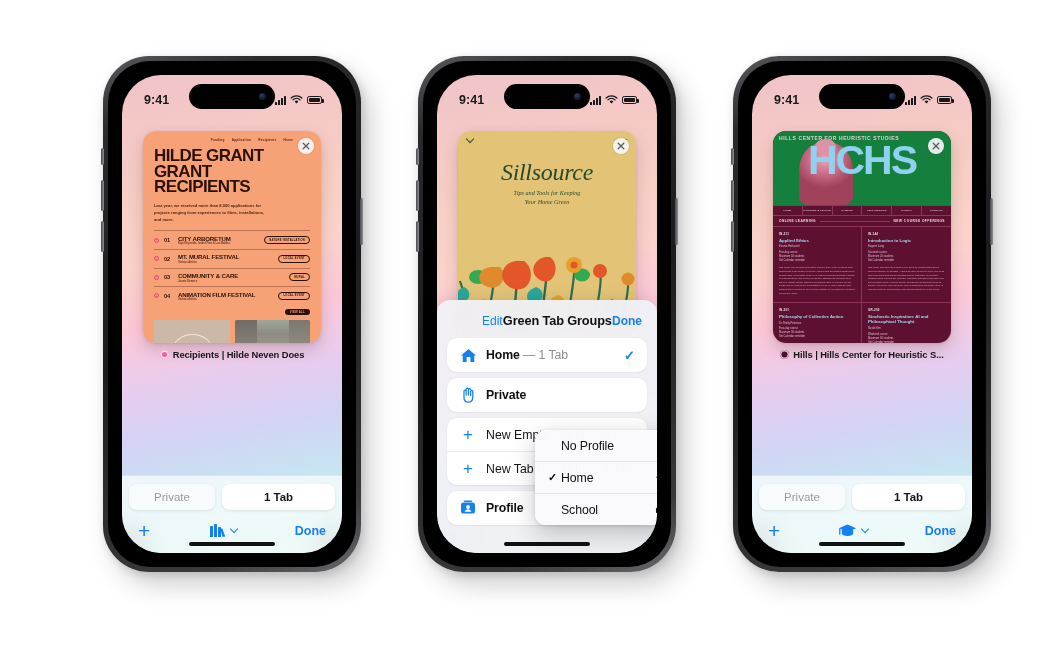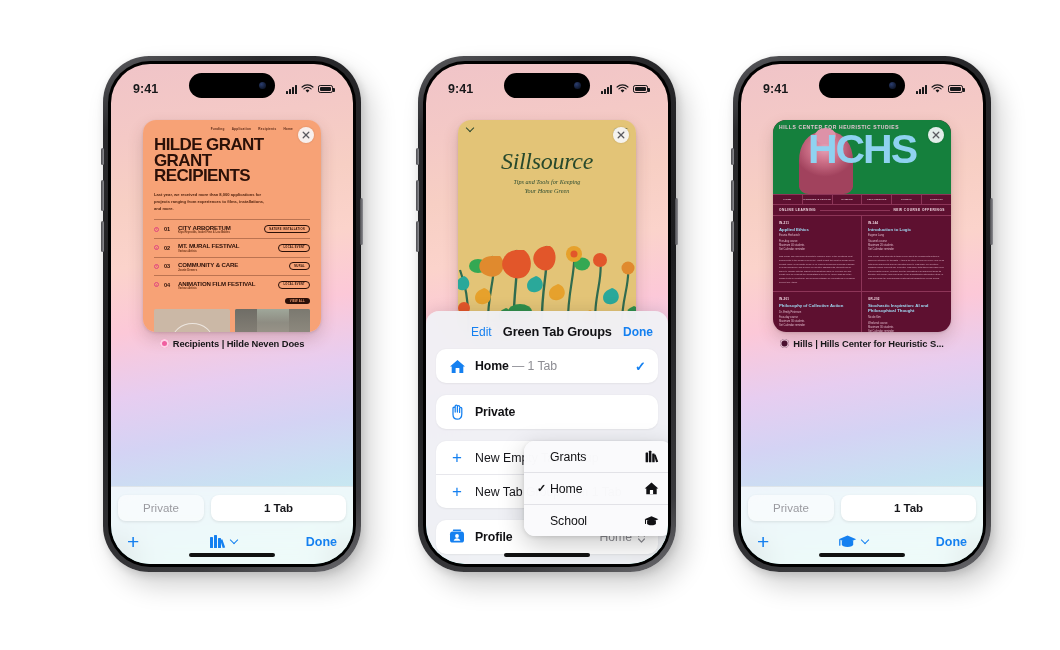--- a/index.html
+++ b/index.html
@@ -21,21 +21,21 @@
     box-shadow: 10px 14px 26px rgba(0,0,0,0.18), 2px 3px 8px rgba(0,0,0,0.14);
   }
   .phone.p1 { left: 103px; top: 56px; }
   .phone.p2 { left: 418px; top: 56px; }
   .phone.p3 { left: 733px; top: 56px; }
 
   .bezel {
     position:absolute; inset:5px;
     border-radius: 42px;
     background:#000;
-    padding: 3px;
+    padding: 14px;
   }
   .screen {
     position: relative;
     width: 100%; height: 100%;
     border-radius: 39px;
     overflow: hidden;
     background: linear-gradient(170deg,
         #f0c4c8 0%,
         #f4c9c6 14%,
         #f7cfc4 26%,
@@ -207,21 +207,21 @@
   
   .tgpanel { position:absolute; left:0; right:0; bottom:0; height:253px; z-index:20;
      background: rgba(240,240,245,0.96); backdrop-filter: blur(18px);
      border-radius: 13px 13px 39px 39px;
      box-shadow: 0 -2px 14px rgba(0,0,0,0.10); }
   .tg-head { display:flex; align-items:center; justify-content:space-between;
      padding: 13px 15px 10px 15px; margin-left: 30px; }
   .tg-edit, .tg-done { font-size:12px; color:#1580f0; font-weight:500; }
   .tg-done { font-weight:600; }
   .tg-title { font-size:12.8px; font-weight:700; color:#111114; letter-spacing:-0.15px; }
-  .tg-group { margin:0 10px 12px 10px; border-radius:10px; background:#fff; overflow:hidden;
+  .tg-group { margin:0 10px 6px 10px; border-radius:10px; background:#fff; overflow:hidden;
      box-shadow: 0 0.5px 2px rgba(0,0,0,0.06); }
   .tg-row { display:flex; align-items:center; gap:9px; padding:8px 12px; min-height:32px; }
   .tg-row + .tg-row { border-top:0.5px solid #e7e7ec; }
   .tg-ic { width:18px;height:18px; flex:none; display:flex;align-items:center;justify-content:center; }
   .tg-lbl { font-size:12.3px; color:#111114; font-weight:600; letter-spacing:-0.1px; }
   .tg-lbl .dim { color:#8d8d93; font-weight:400; }
   .tg-plus { font-size:17px; color:#1580f0; font-weight:300; line-height:1; width:18px; text-align:center; }
   .tg-addlbl { font-size:12.3px; color:#16161a; font-weight:500; }
   .tg-check { margin-left:auto; color:#1580f0; font-size:13px; font-weight:700; }
   .tg-right { margin-left:auto; display:flex; align-items:center; gap:5px;
@@ -509,29 +509,22 @@
                   </svg>
             </div>
           </div>
         </div>
 
         <div class="homeind"></div>
 
         <div class="ctxmenu">
           <div class="ctx-item">
             <div class="ctx-tick"></div>
-            <div class="ctx-lbl">Grants</div>
-            <div class="ctx-ic">
-              <svg width="14" height="13" viewBox="0 0 14 13">
-                    <rect x="0.6" y="2.6" width="2.5" height="9.6" rx="0.5" fill="#111114"></rect>
-                    <rect x="3.9" y="0.8" width="2.5" height="11.4" rx="0.5" fill="#111114"></rect>
-                    <rect x="7.2" y="3.4" width="2.5" height="8.8" rx="0.5" fill="#111114"></rect>
-                    <path d="M10.6 4.4 L13.2 11.8 L11.1 12.3 L8.9 5 Z" fill="#111114"></path>
-                  </svg>
-            </div>
+            <div class="ctx-lbl">No Profile</div>
+            <div class="ctx-ic"></div>
           </div>
           <div class="ctx-item">
             <div class="ctx-tick">✓</div>
             <div class="ctx-lbl">Home</div>
             <div class="ctx-ic">
               <svg width="15" height="13" viewBox="0 0 15 13">
                     <path d="M7.5 0.6 L14.3 6.4 L12.7 6.4 L12.7 12.3 L2.3 12.3 L2.3 6.4 L0.7 6.4 Z" fill="#111114"></path>
                     <rect x="5.9" y="7.9" width="3.2" height="4.4" fill="#fff" rx="0.4"></rect>
                   </svg>
             </div>

